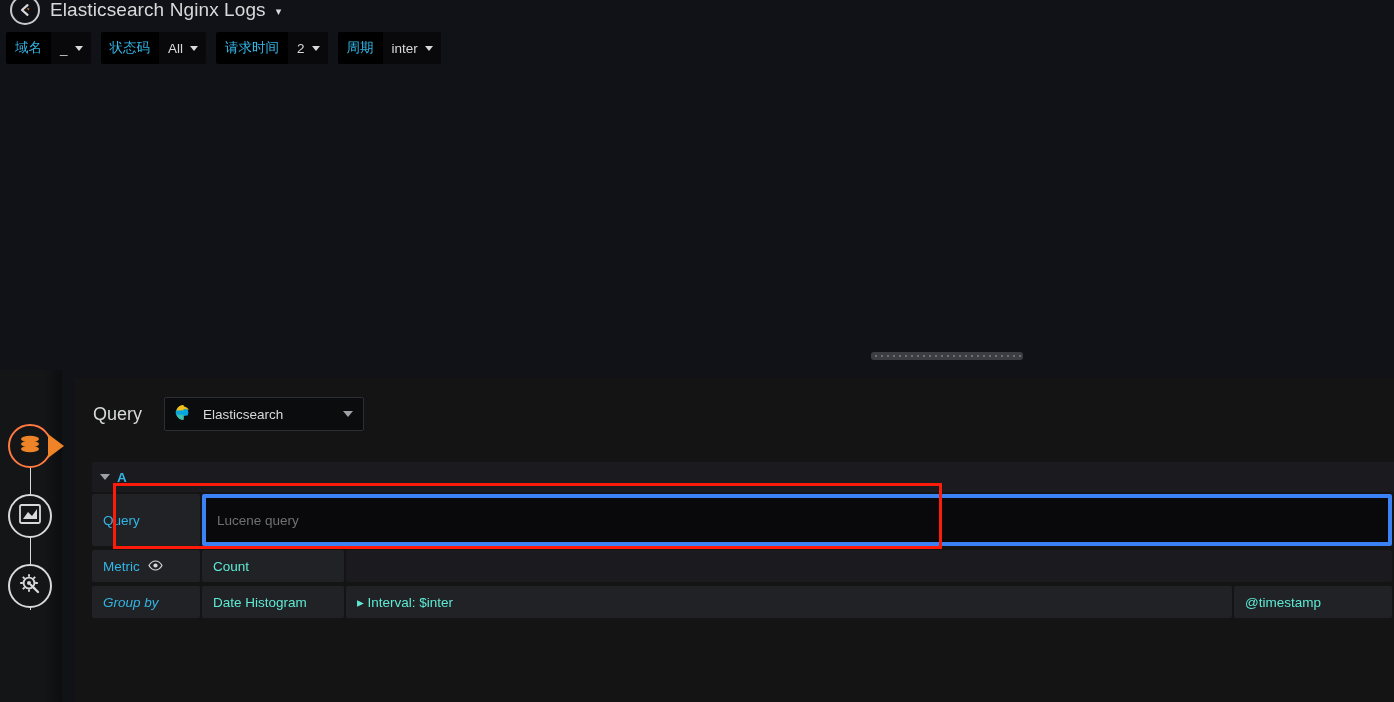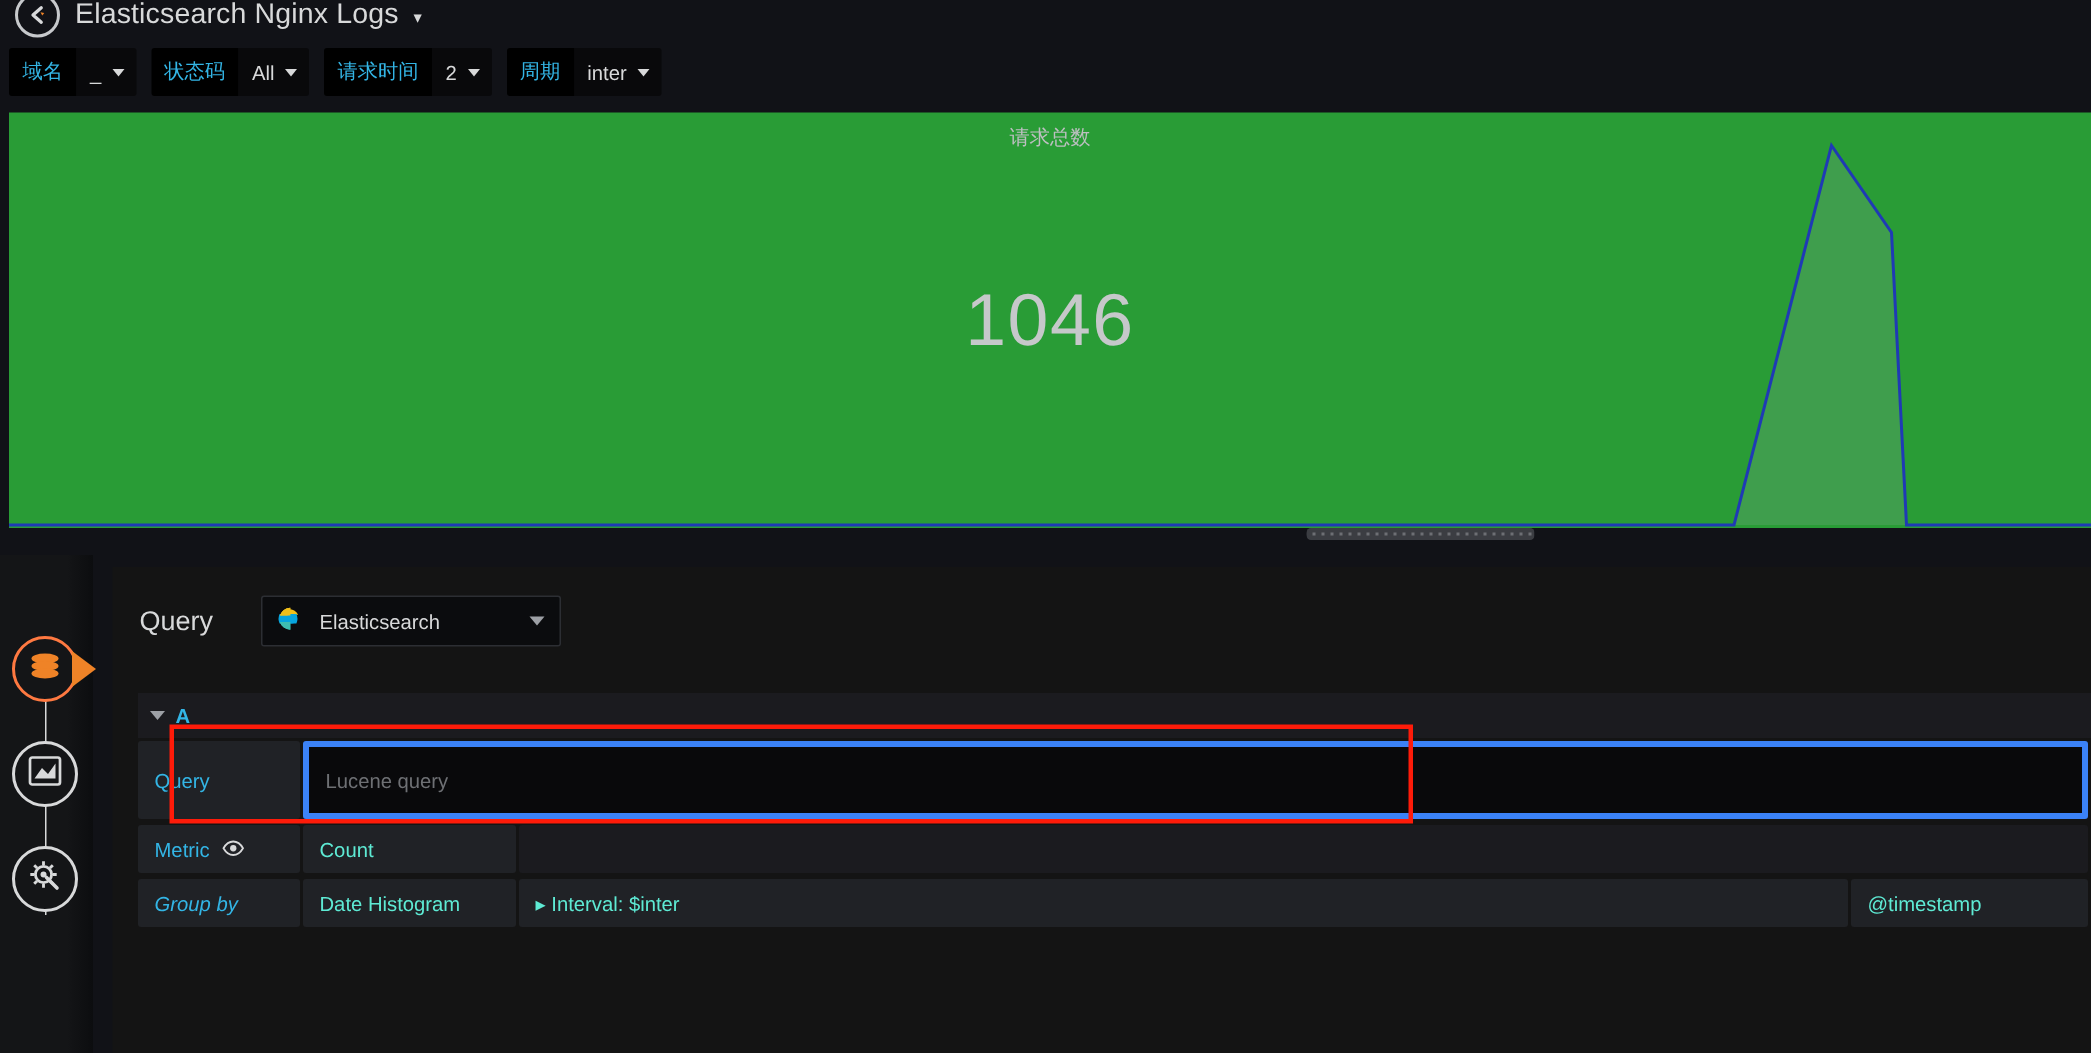--- a/index.html
+++ b/index.html
@@ -117,21 +117,21 @@
   }
   .ds-row {
     display: flex; align-items: center; gap: 22px;
     padding: 14px 0 0 18px; height: 58px;
   }
   .ds-label { color: #d8d9da; font-size: 18px; }
   .ds-picker {
     width: 200px; height: 34px;
     background: #0b0c0e; border: 1px solid #2c2e33; border-radius: 2px;
     display: flex; align-items: center; gap: 11px; padding: 0 10px;
-    color: #d8d9da; font-size: 13.5px; margin-left: 10px;
+    color: #d8d9da; font-size: 13.5px;
   }
   .ds-picker .ds-caret {
     margin-left: auto; width: 0; height: 0;
     border-left: 5px solid transparent; border-right: 5px solid transparent;
     border-top: 6px solid #9da0a5;
   }
 
   .query-block { position: absolute; left: 17px; top: 84px; width: 1302px; }
   .qrow-head {
     height: 30px; background: #1b1b1f;
@@ -220,28 +220,20 @@
     <div class="var">
       <div class="var-label">周期</div>
       <div class="var-value">
         <span>inter</span>
         <span class="caret-dn"></span>
       </div>
     </div>
 
   </div>
 
-  <div class="stat-panel">
-    <div class="stat-title">请求总数</div>
-    <div class="stat-value">1046</div>
-    <svg class="spark" viewBox="0 0 1388 277" preserveAspectRatio="none">
-      <path d="M0,275 L1150,275 L1215,22 L1255,80 L1265,275 L1388,275 Z" fill="#3f9e4d" stroke="none"></path>
-      <path d="M0,275 L1150,275 L1215,22 L1255,80 L1265,275 L1388,275" fill="none" stroke="#1f3ab5" stroke-width="2"></path>
-    </svg>
-  </div>
   <div class="resize-handle"></div>
 
   <div class="rail">
     <div class="rail-line"></div>
 
     <div class="rail-tab rail-tab-1 active">
       <span>
         <svg width="26" height="26" viewBox="0 0 26 26" aria-hidden="true">
           <ellipse cx="13" cy="8" rx="9" ry="3.3" fill="#ef8327"></ellipse>
           <ellipse cx="13" cy="13" rx="9" ry="3.3" fill="#ef8327"></ellipse>

